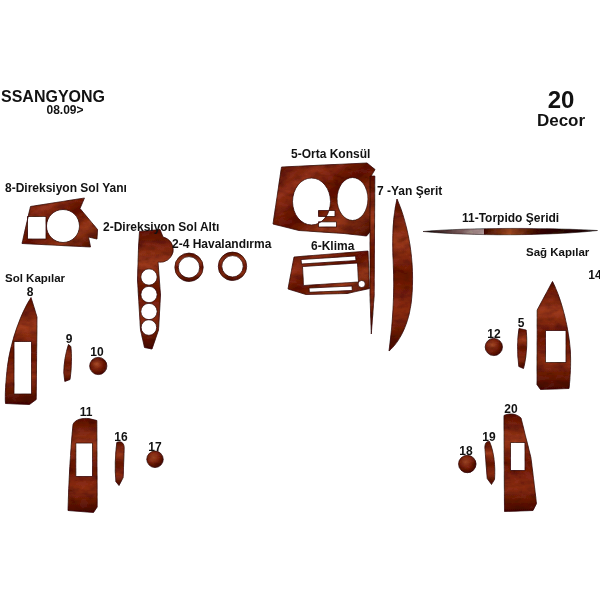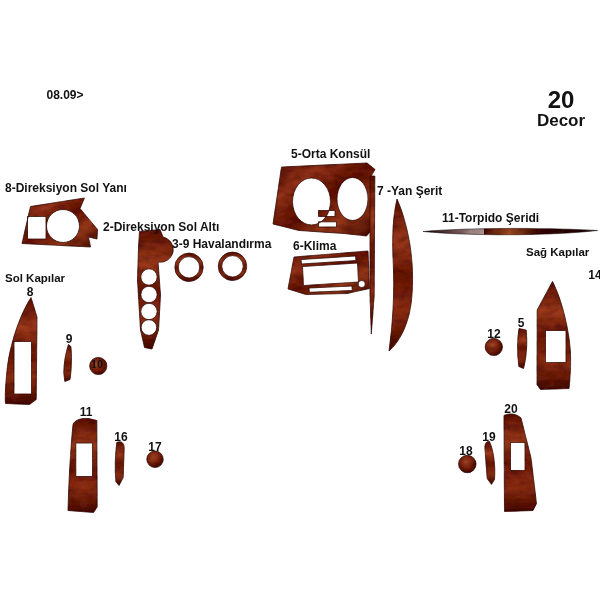--- a/index.html
+++ b/index.html
@@ -121,42 +121,43 @@
            M545.5 330.5 L 566 330.5 L 566 362.5 L 545.5 362.5 Z"></path>
 
       <circle cx="467.3" cy="464" r="8.7" fill="url(#knob)"></circle>
       <path fill="url(#wgV)" d="M489.5 441.5 C 486 441, 484.5 444, 485 449.5 L 487.2 478.5 L 491.5 484.5 L 494.5 479.5 C 495.5 466, 494 452, 489.5 441.5 Z"></path>
       <path fill="url(#wgV)" fill-rule="evenodd" d="M504 415.5 C 509 413, 516.5 413.5, 521 418 L 531 458 L 536.5 503.5 L 533 510.5 L 504.5 511.5 Z
            M510.5 442.5 L 525 442.5 L 525 470.5 L 510.5 470.5 Z"></path>
     </g>
   </svg>
 
   <div id="brand">
+    <div class="l1">SSANGYONG</div>
     <div class="l3">08.09&gt;</div>
   </div>
 
   <div id="badge">
     <div class="count">20</div>
     <div class="word">Decor</div>
   </div>
 
   <div class="lbl" style="left:5px;top:181px;">8-Direksiyon Sol Yanı</div>
   <div class="lbl" style="left:103px;top:220px;">2-Direksiyon Sol Altı</div>
-  <div class="lbl" style="left:172px;top:237px;">3-9 Havalandırma</div>
+  <div class="lbl" style="left:172px;top:237px;">2-4 Havalandırma</div>
   <div class="lbl" style="left:291px;top:147px;">5-Orta Konsül</div>
-  <div class="lbl" style="left:293px;top:239px;">6-Klima</div>
+  <div class="lbl" style="left:311px;top:239px;">6-Klima</div>
   <div class="lbl" style="left:377px;top:184px;">7 -Yan Şerit</div>
-  <div class="lbl" style="left:442px;top:211px;">11-Torpido Şeridi</div>
+  <div class="lbl" style="left:462px;top:211px;">11-Torpido Şeridi</div>
 
   <div class="lbl doors" style="left:5px;top:272px;">Sol Kapılar</div>
   <div class="lbl doors" style="left:526px;top:246px;text-align:center;">Sağ Kapılar</div>
 
   <div class="lbl num" style="left:30px;top:285px;">8</div>
   <div class="lbl num" style="left:69px;top:332px;">9</div>
-  <div class="lbl num" style="left:97px;top:357px;font-family:Liberation Serif, serif;">10</div>
+  <div class="lbl num" style="left:97px;top:345px;">10</div>
   <div class="lbl num" style="left:494px;top:327px;">12</div>
   <div class="lbl num" style="left:521px;top:316px;">5</div>
   <div class="lbl num" style="left:551px;top:268px;margin-left:44px;">14</div>
   <div class="lbl num" style="left:86px;top:405px;">11</div>
   <div class="lbl num" style="left:121px;top:430px;">16</div>
   <div class="lbl num" style="left:155px;top:440px;">17</div>
   <div class="lbl num" style="left:466px;top:444px;">18</div>
   <div class="lbl num" style="left:489px;top:430px;">19</div>
   <div class="lbl num" style="left:511px;top:402px;">20</div>
 

